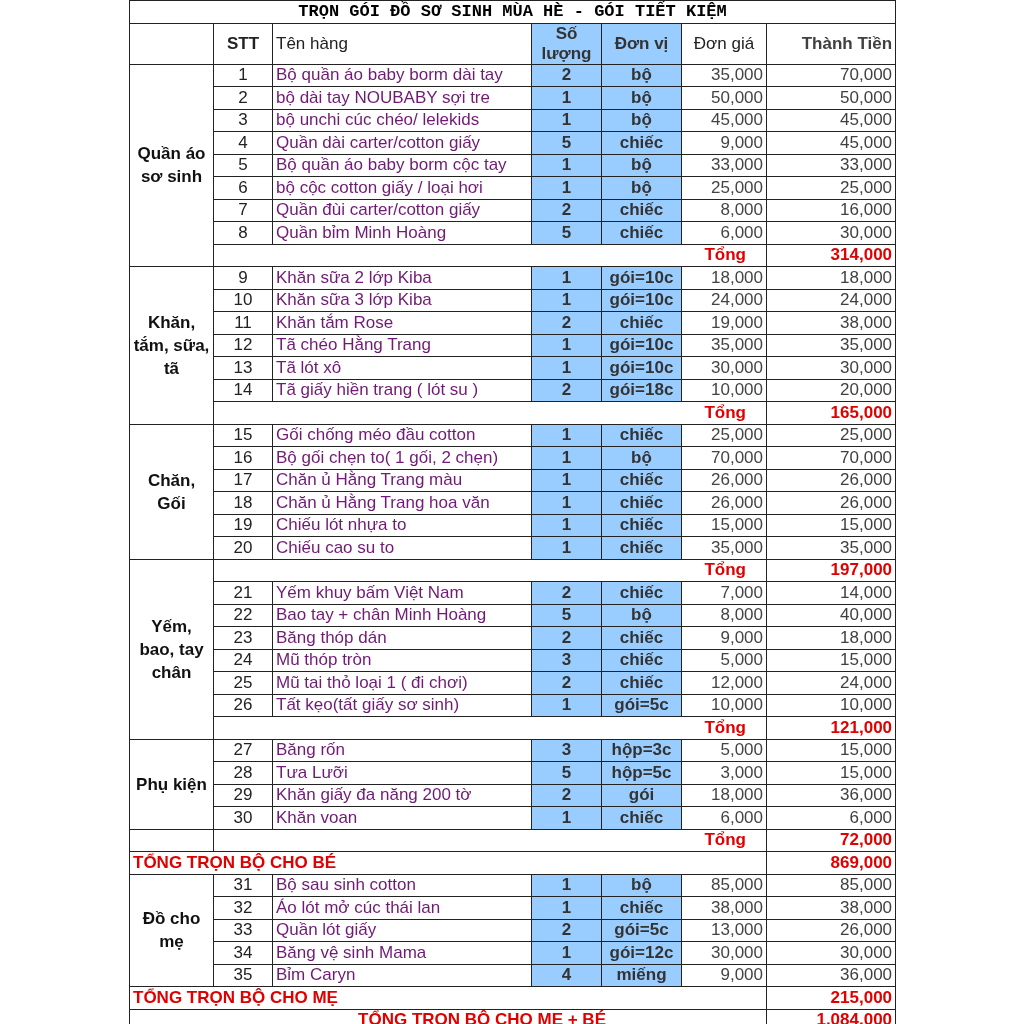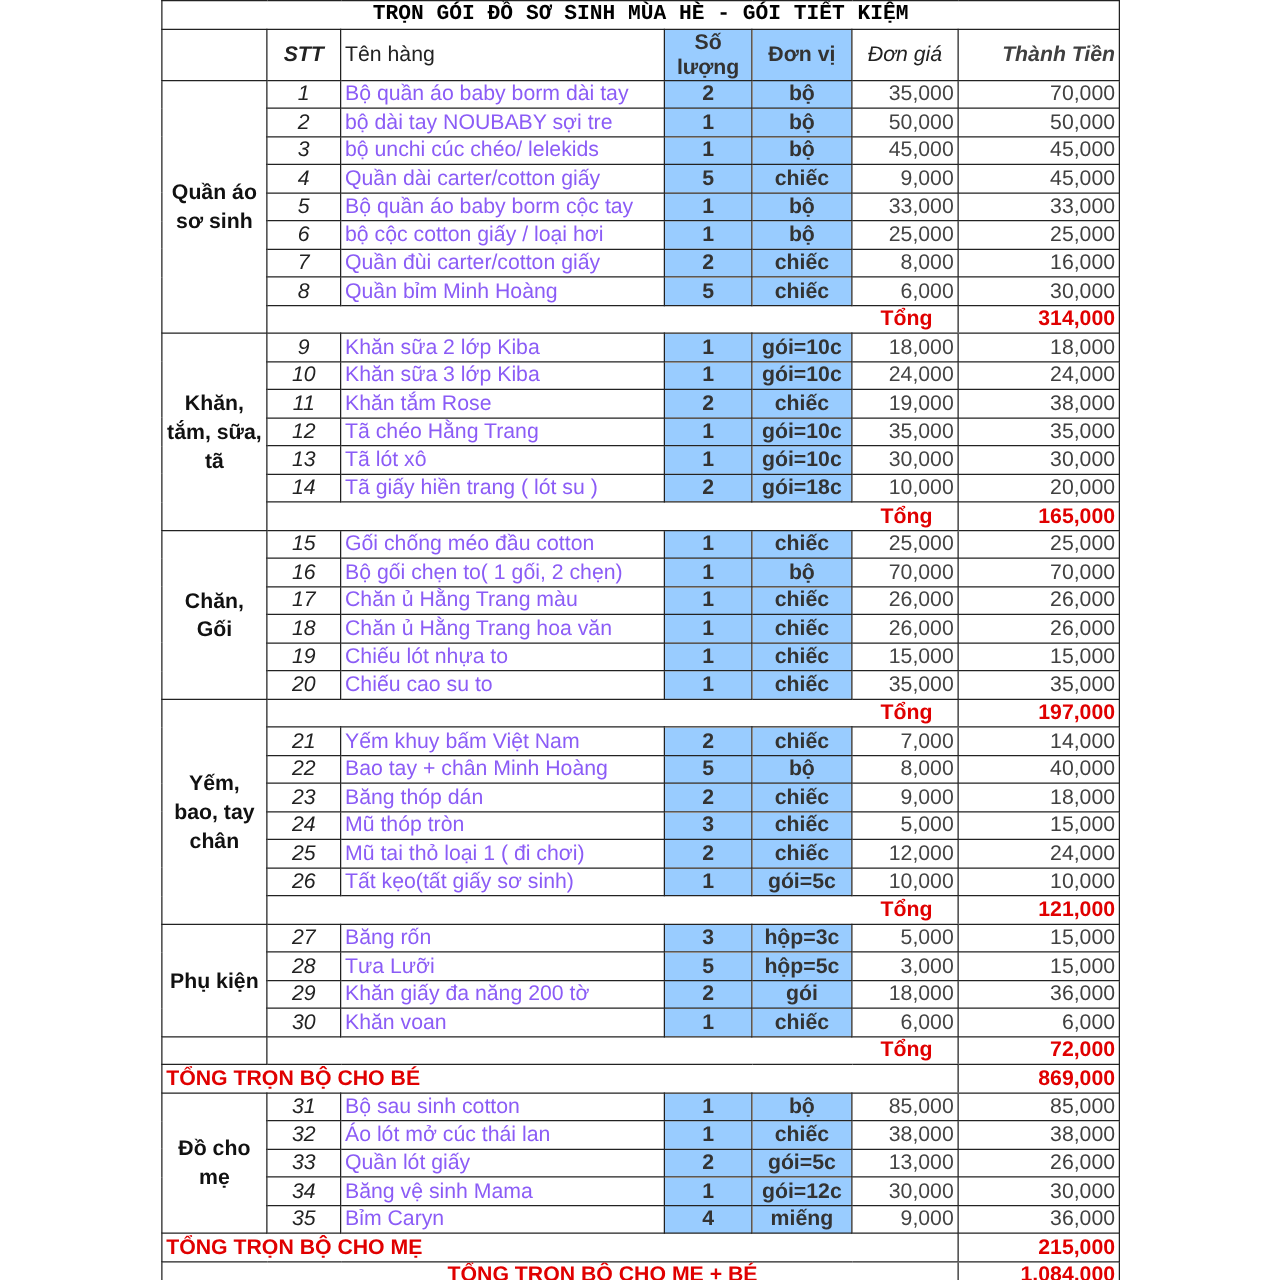--- a/index.html
+++ b/index.html
@@ -3,26 +3,26 @@
 <meta charset="utf-8">
 <style>
   html, body { margin:0; padding:0; background:#ffffff; }
   body { width:1024px; height:1024px; position:relative; overflow:hidden; font-family:"Liberation Sans", sans-serif; color:#222; }
   table.sheet { position:absolute; left:129px; top:0; border-collapse:collapse; table-layout:fixed; width:766px; }
   table.sheet td { border:1.5px solid #222; padding:0 3px; height:21.5px; line-height:20px; font-size:17px; white-space:nowrap; overflow:hidden; }
   .title td { height:20px; line-height:19px; font-weight:bold; font-size:15.5px; text-align:center; color:#000000;font-family:Liberation Mono, monospace; }
   .hdr td { height:45px; line-height:20px; font-size:17px; color:#222; }
   .hdr .stt, .hdr .total { font-weight:bold; }
   .hdr .qty, .hdr .unit { background:#99ccff; text-align:center; line-height:20px; }
-  .c { text-align:center;font-style:italic; }
+  .c { text-align:center; }
   .cat { font-weight:bold; text-align:center; white-space:normal !important; line-height:23px !important; font-size:17px; color:#111; vertical-align:middle; }
   td.qty, td.unit { background:#99ccff; font-weight:bold; text-align:center; color:#333; }
   td.price { text-align:right; color:#444; }
   td.total { text-align:right; color:#404040; }
-  td.name { color:#8b5cf6;margin-top:40px; }
+  td.name { color:#701a75;margin-top:40px; }
   .sum-label { text-align:right; font-weight:bold; color:#e00000; padding-right:20px !important; }
   .sum-val { text-align:right; font-weight:bold; color:#e00000; }
   .grand-label { font-weight:bold; color:#e00000; padding-right:160px !important; }
   .grand-label2 { text-align:right; font-weight:bold; color:#e00000; padding-right:160px !important; font-size:18px; }
   .nob-r { border-right:none !important;margin-top:24px; }
 </style>
 </head>
 <body>
 
 <table class="sheet">

